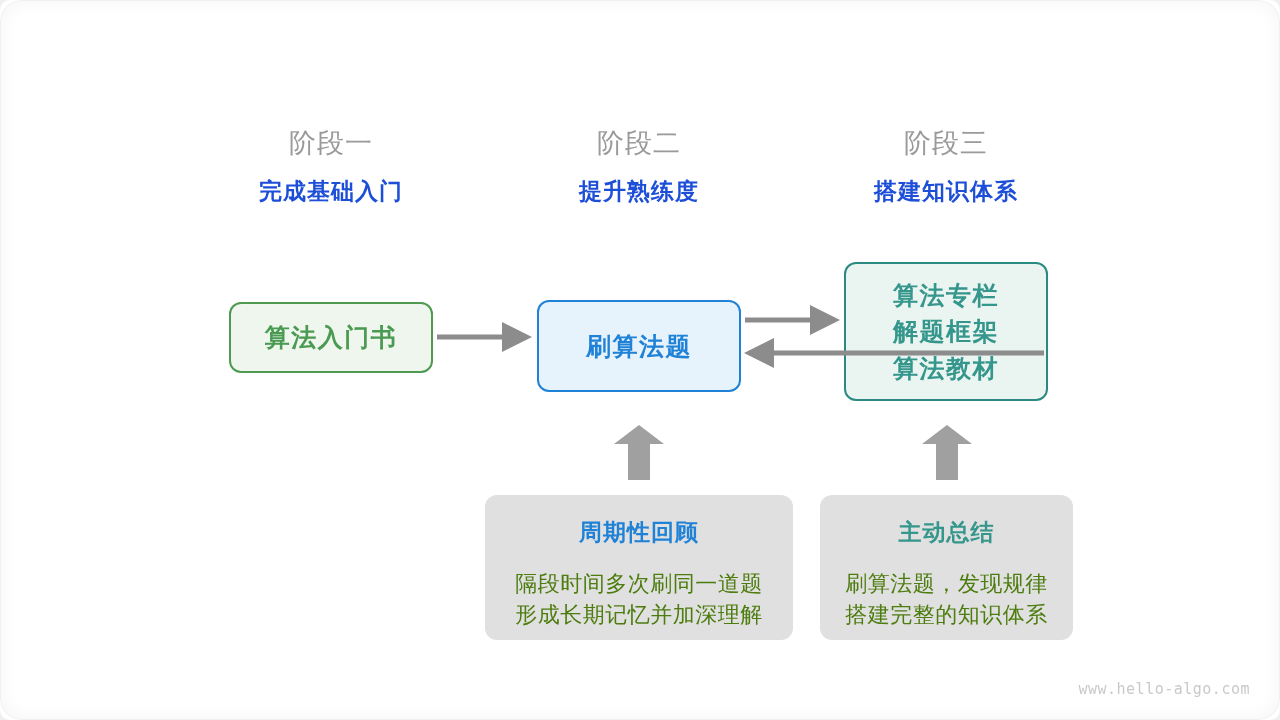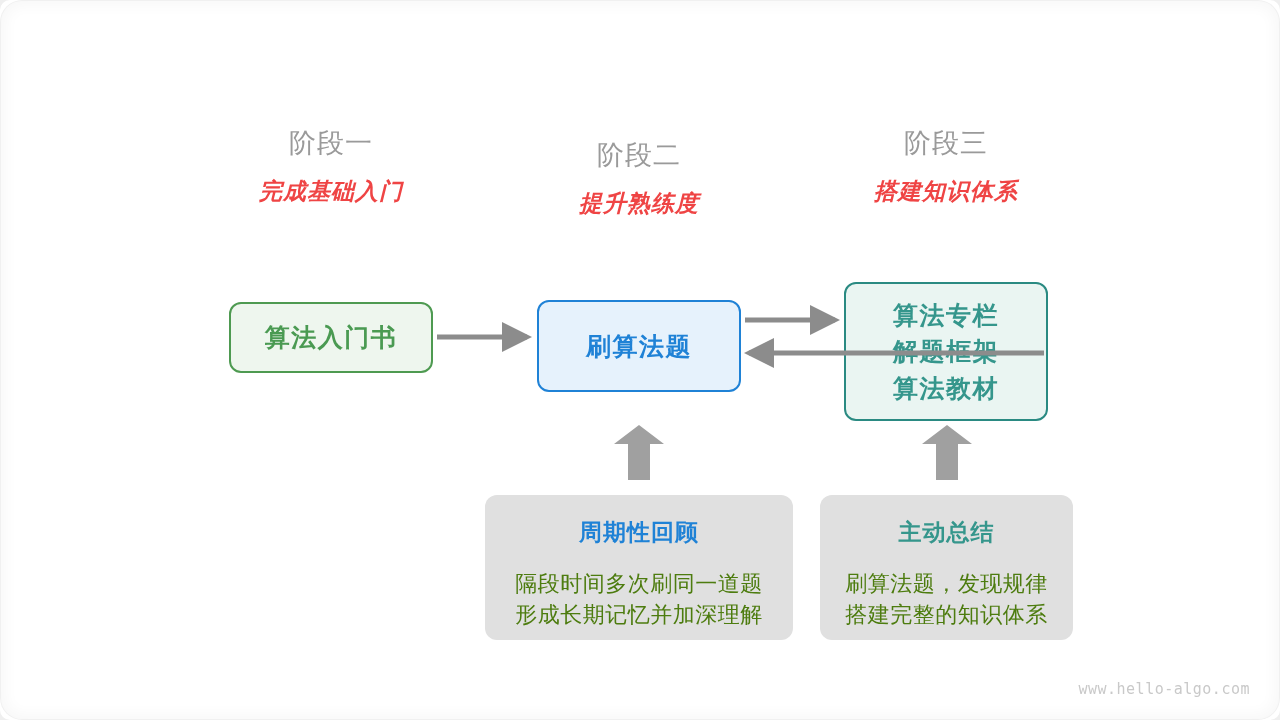--- a/index.html
+++ b/index.html
@@ -41,24 +41,23 @@
   .stage-title {
     font-size: 27px;
     color: #9a9a9a;
     font-weight: 400;
     line-height: 1.15;
     letter-spacing: 1px;
   }
   .stage-sub {
     margin-top: 17px;
     font-size: 23px;
-    color: #ef4444;
+    color: #1d4ed8;
     font-weight: bold;
     letter-spacing: 1px;
-    font-style: italic;
   }
 
   .node {
     position: absolute;
     box-sizing: border-box;
     display: flex;
     flex-direction: column;
     align-items: center;
     justify-content: center;
     border-radius: 12px;
@@ -147,39 +146,39 @@
 </head>
 <body>
 
 <div id="canvas">
 
   <div class="stage-col" style="left:201px; top:128px;">
     <div class="stage-title">阶段一</div>
     <div class="stage-sub">完成基础入门</div>
   </div>
 
-  <div class="stage-col" style="left:509px; top:140px;">
+  <div class="stage-col" style="left:509px; top:128px;">
     <div class="stage-title">阶段二</div>
     <div class="stage-sub">提升熟练度</div>
   </div>
 
   <div class="stage-col" style="left:816px; top:128px;">
     <div class="stage-title">阶段三</div>
     <div class="stage-sub">搭建知识体系</div>
   </div>
 
   <div class="node node-green" style="left:229px; top:302px; width:204px; height:71px;">
     <div class="node-label">算法入门书</div>
   </div>
 
   <div class="node node-blue" style="left:537px; top:300px; width:204px; height:92px;">
     <div class="node-label">刷算法题</div>
   </div>
 
-  <div class="node node-teal" style="left:844px; top:282px; width:204px; height:139px;">
+  <div class="node node-teal" style="left:844px; top:262px; width:204px; height:139px;">
     <div class="node-line">算法专栏</div>
     <div class="node-line">解题框架</div>
     <div class="node-line">算法教材</div>
   </div>
 
   <div class="note" style="left:485px; top:495px; width:308px; height:145px;">
     <div class="note-title blue">周期性回顾</div>
     <div class="note-body">
       <div>隔段时间多次刷同一道题</div>
       <div>形成长期记忆并加深理解</div>

